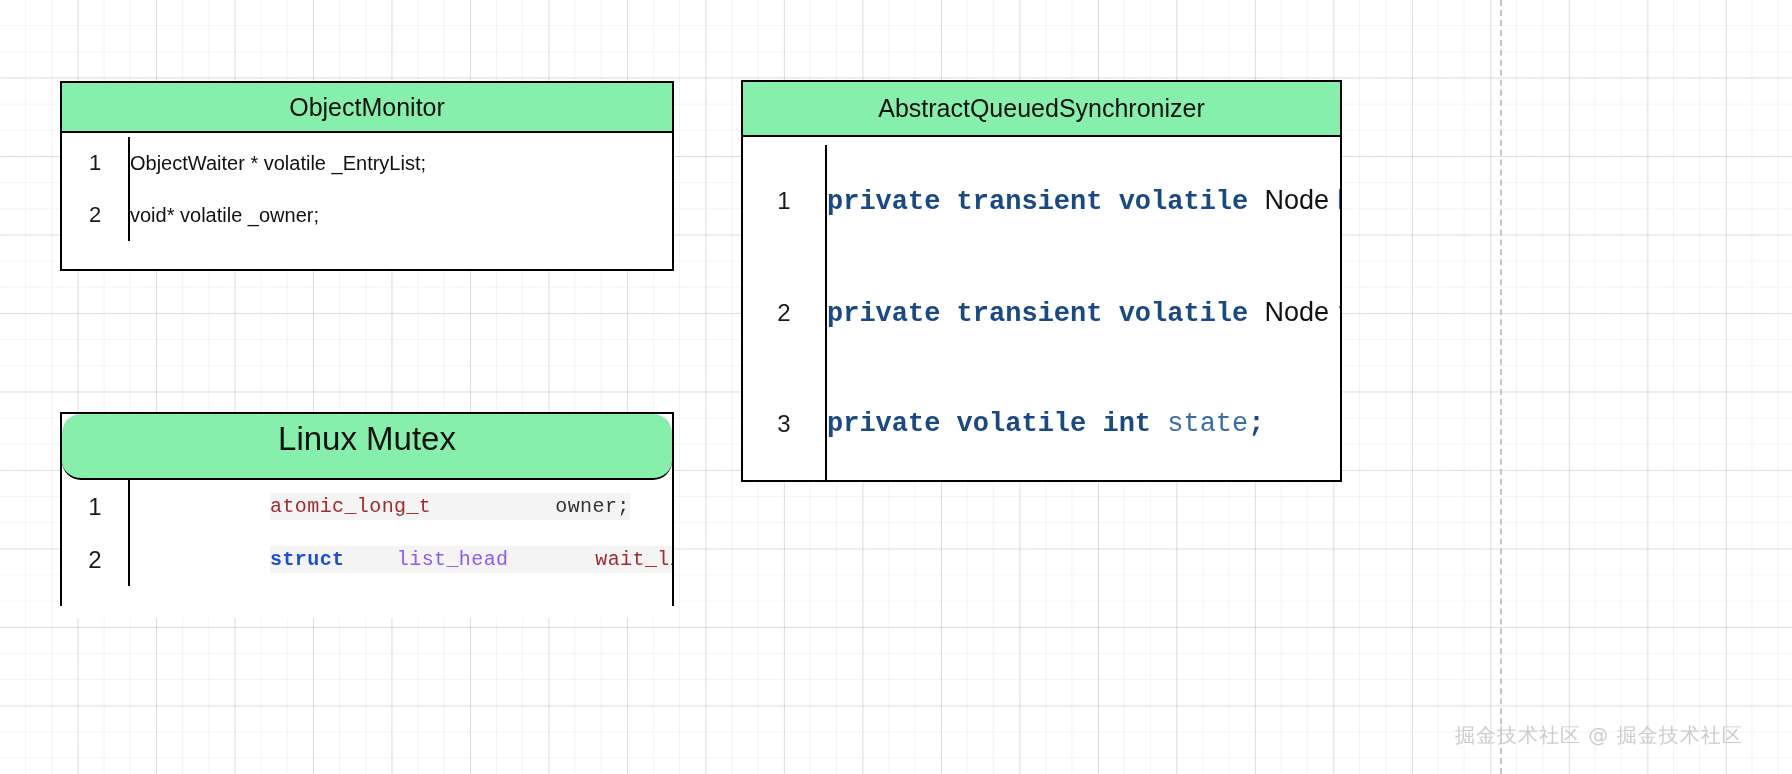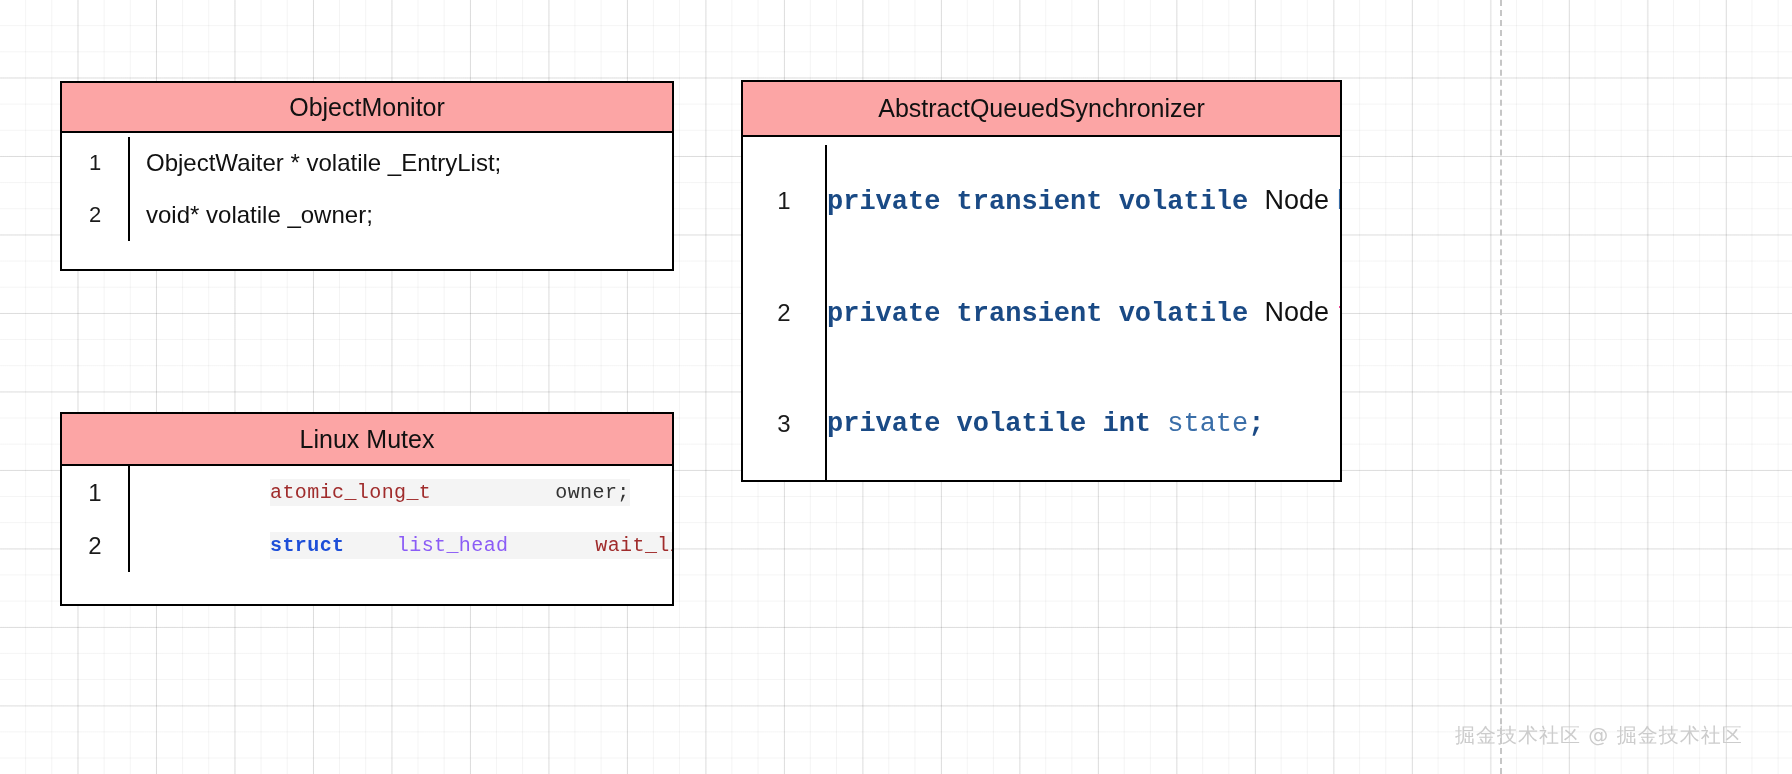--- a/index.html
+++ b/index.html
@@ -46,21 +46,21 @@
   
   .class-box {
     position: absolute;
     background: #ffffff;
     border: 2px solid #000000;
     box-sizing: border-box;
   }
   .box-title {
     text-align: center;
     color: #111111;
-    background: #fca5a5;
+    background: #86efac;
     border-bottom: 2px solid #000000;
     box-sizing: border-box;
     white-space: nowrap;
   }
   .box-body {
     display: flex;
     flex-direction: column;
     background: #ffffff;
     box-sizing: border-box;
   }
@@ -102,37 +102,38 @@
   #box-objectmonitor .box-body {
     height: 136px;
     padding-top: 4px;
   }
   #box-objectmonitor .code-row { height: 52px; }
   #box-objectmonitor .gutter {
     width: 68px;
     font-size: 22px;
   }
   #box-objectmonitor .code-cell {
-    padding-left: 16px;
-    font-size: 24px;
+    padding-left: 0;
+    font-size: 20px;
     font-family: "Liberation Sans", sans-serif;
     color: #111111;
   }
 
   
   #box-linuxmutex {
     left: 60px;
     top: 412px;
     width: 614px;
     height: 194px;
   }
   #box-linuxmutex .box-title {
-    height: 52px;
+    height: 66px;
     line-height: 50px;
-    font-size: 25px;
+    font-size: 33px;
+    border-radius: 19px;
   }
   #box-linuxmutex .box-body {
     height: 138px;
   }
   #box-linuxmutex .code-row { height: 53px; }
   #box-linuxmutex .gutter {
     width: 68px;
     font-size: 24px;
   }
   #box-linuxmutex .code-cell {

